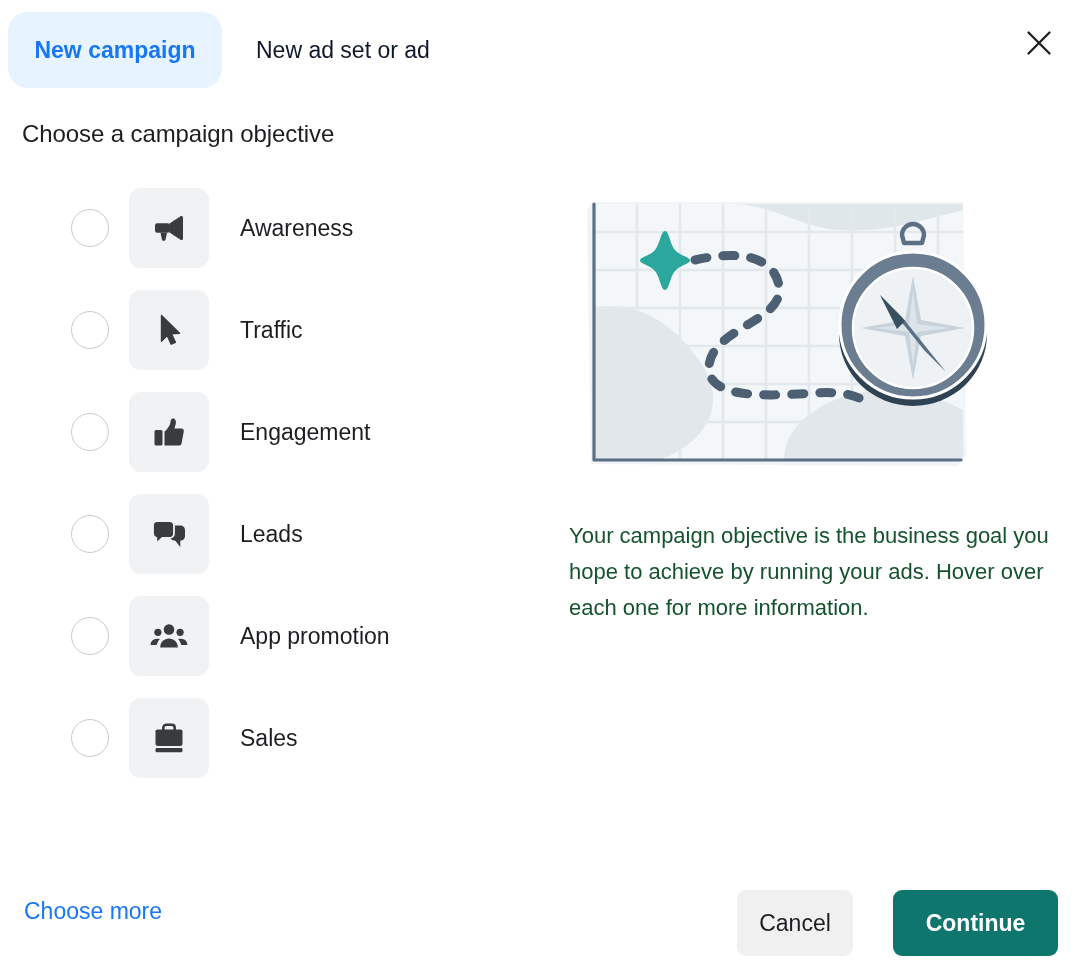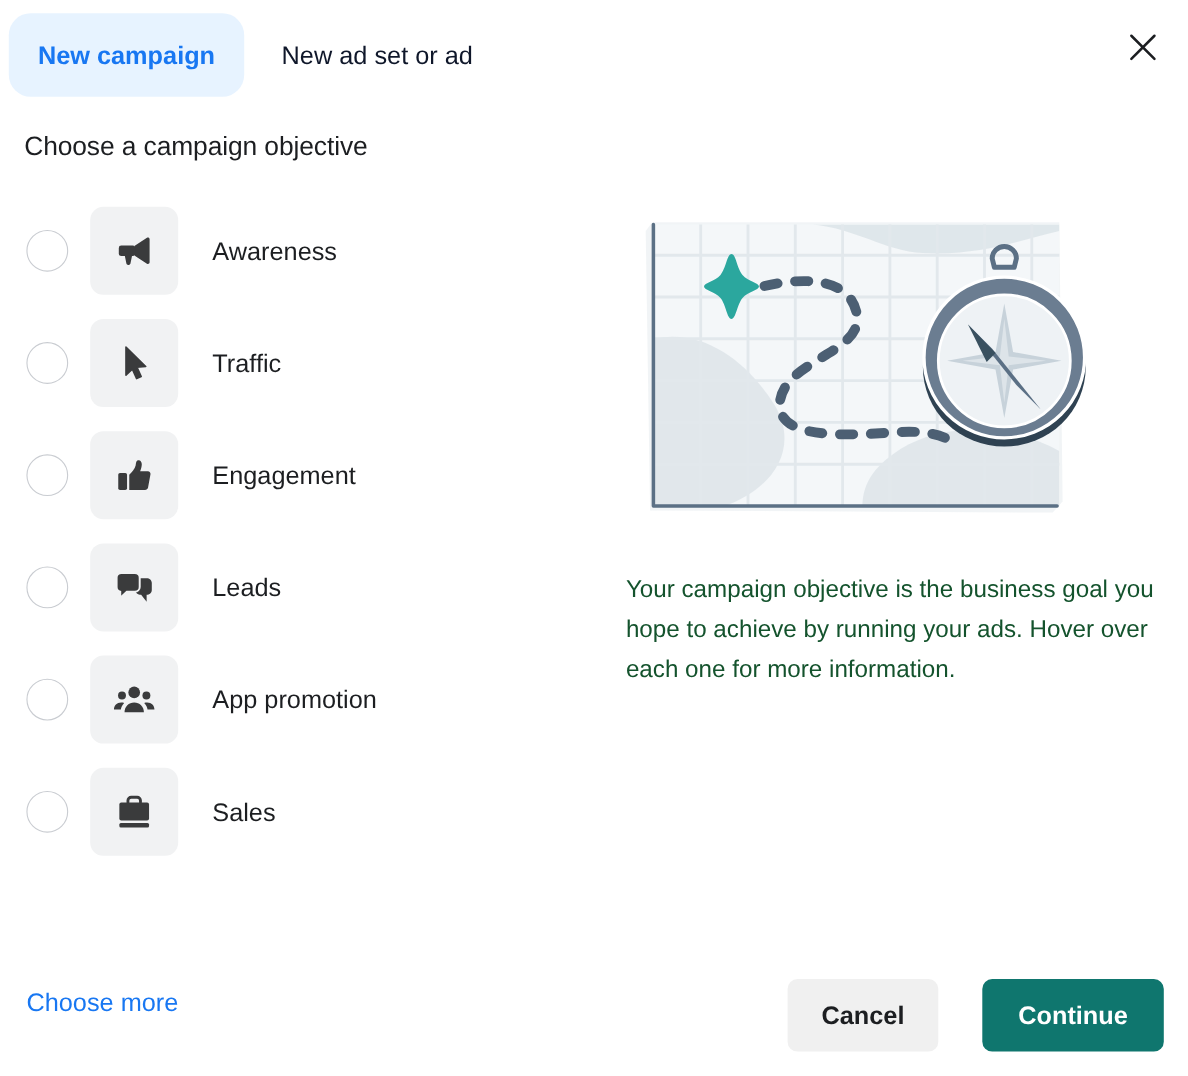--- a/index.html
+++ b/index.html
@@ -79,20 +79,21 @@
     left: 0; top: 188px;
     width: 540px;
   }
   .objective-row {
     position: relative;
     display: flex;
     align-items: center;
     height: 80px;
     margin-bottom: 22px;
     cursor: pointer;
+    padding-left: 47px;
   }
   .radio {
     flex: 0 0 auto;
     margin-left: 24px;
     width: 38px; height: 38px;
     border: 1.5px solid #c9ccd1;
     border-radius: 50%;
     background: #ffffff;
   }
   .icon-tile {
@@ -153,24 +154,24 @@
     top: 8px;
     height: 66px;
     border: none;
     border-radius: 9px;
     font-size: 23px;
     font-family: "Liberation Sans", sans-serif;
     cursor: pointer;
   }
   .btn-cancel {
     right: 227px;
-    width: 137px;
+    width: 116px;
     background: #f0f0f0;
     color: #1c1e21;
-    font-weight: 700;
+    font-weight: 400;
   }
   .btn-continue {
     right: 22px;
     width: 165px;
     background: #0f766e;
     color: #ffffff;
     font-weight: 700;
     cursor: default;
   }
 </style>

